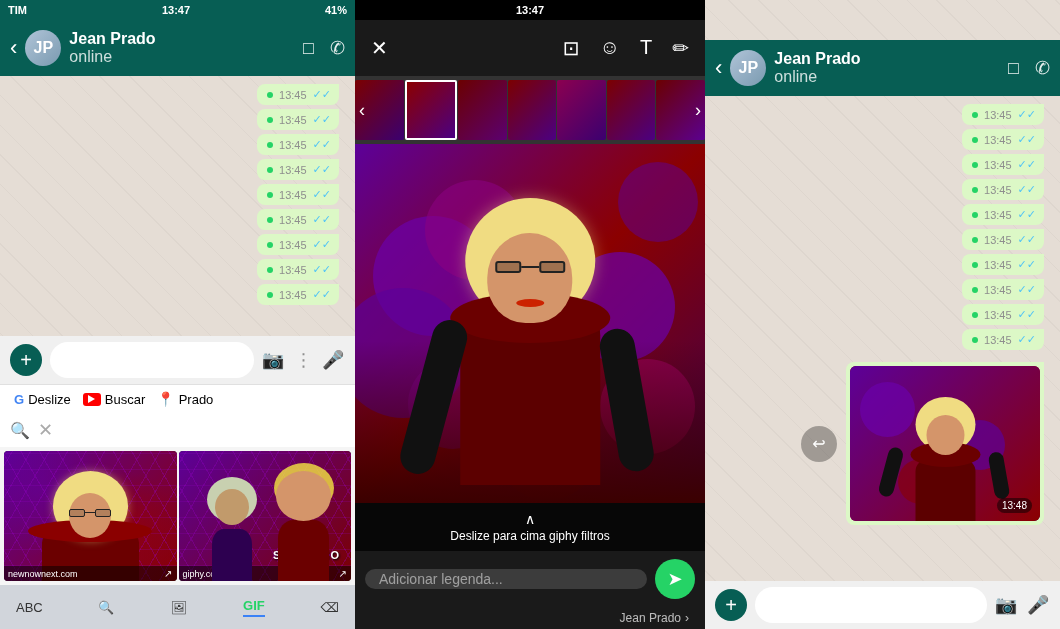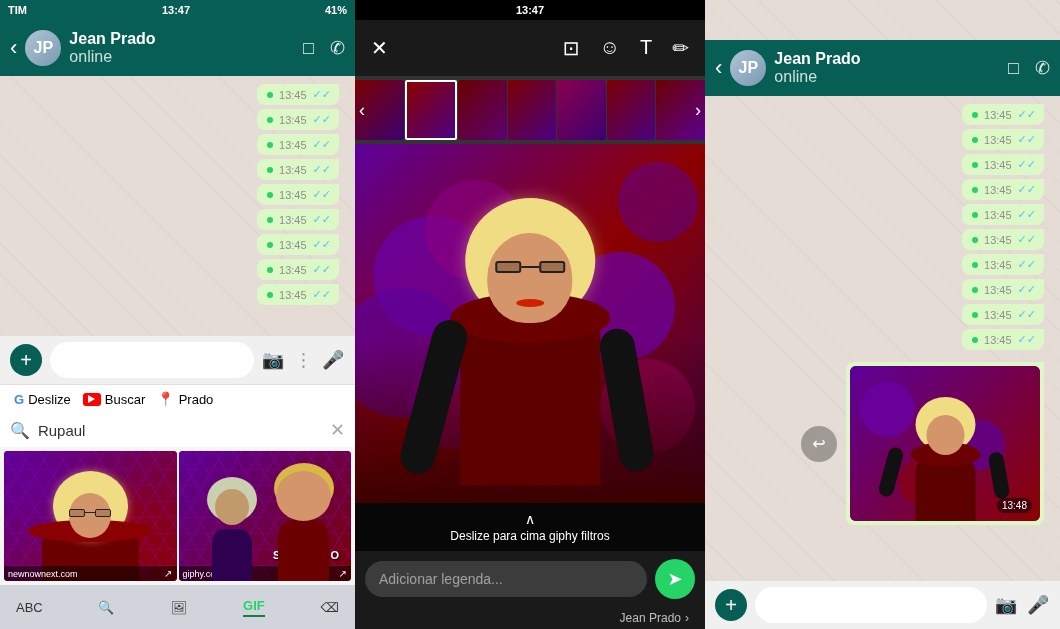--- a/index.html
+++ b/index.html
@@ -336,21 +336,21 @@
 
     .kb-item {
       font-size: 13px;
       color: #333;
       cursor: pointer;
     }
 
     .kb-active {
       color: #25d366;
       font-weight: bold;
-      border-bottom: 2px solid #15803d;
+      border-bottom: 2px solid #3b82f6;
       padding-bottom: 2px;
     }
 
     
     .middle-panel {
       width: 350px;
       height: 629px;
       background: #1a1a1a;
       display: flex;
       flex-direction: column;
@@ -460,21 +460,21 @@
       align-items: center;
       padding: 8px 10px;
       background: #1a1a1a;
       gap: 8px;
     }
 
     .caption-input {
       flex: 1;
       background: rgba(255,255,255,0.15);
       border-radius: 24px;
-      height: 36px;
+      height: 20px;
       display: flex;
       align-items: center;
       padding: 0 14px;
     }
 
     .caption-placeholder {
       color: rgba(255,255,255,0.5);
       font-size: 14px;
     }
 
@@ -756,21 +756,20 @@
         <span>Buscar</span>
       </div>
       <div class="suggestion-item">
         <span style="color:#ea4335; font-size:14px;">📍</span>
         <span>Prado</span>
       </div>
     </div>
 
     <div class="search-row">
       <span class="search-icon-sm">🔍</span>
-      <input class="search-input-field" type="text" value="Rupaul" style="">
       <span class="search-clear">✕</span>
     </div>
 
     <div class="gif-grid">
 
       <div class="gif-item">
         <div style="width:100%;height:100%;position:relative;overflow:hidden;">
           <div class="hexagon-bg"></div>
           <div class="hex-pattern"></div>
 

